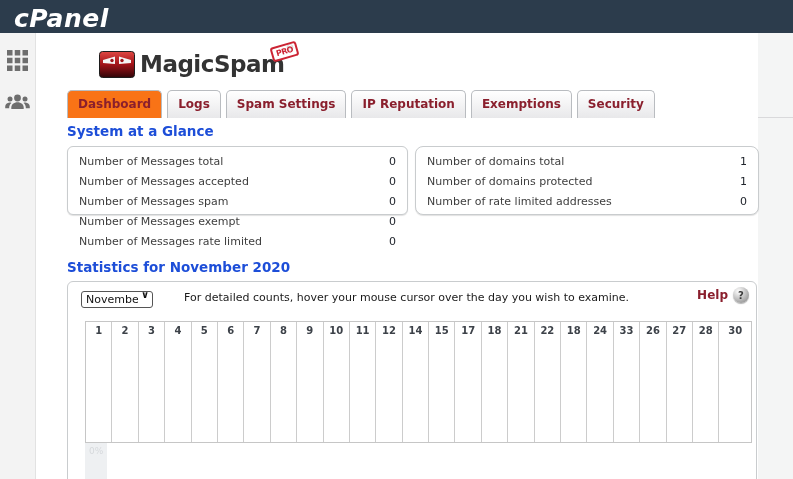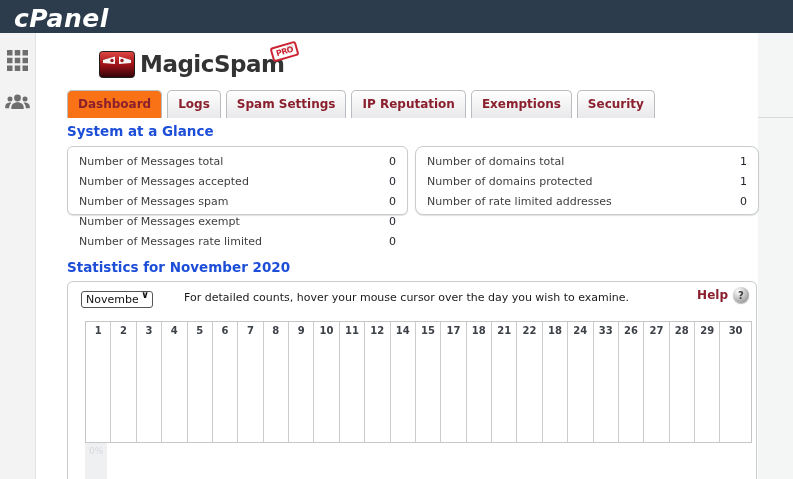--- a/index.html
+++ b/index.html
@@ -255,22 +255,19 @@
         <div class="day-col">
           <span class="day-num">26</span>
         </div>
         <div class="day-col">
           <span class="day-num">27</span>
         </div>
         <div class="day-col">
           <span class="day-num">28</span>
         </div>
         <div class="day-col">
-          <span class="day-num">29</span>
-        </div>
-        <div class="day-col">
           <span class="day-num">30</span>
         </div>
       </div>
     <div class="footer-cell">0%</div>
   </div>
 
 </div>
 
 </body></html>

